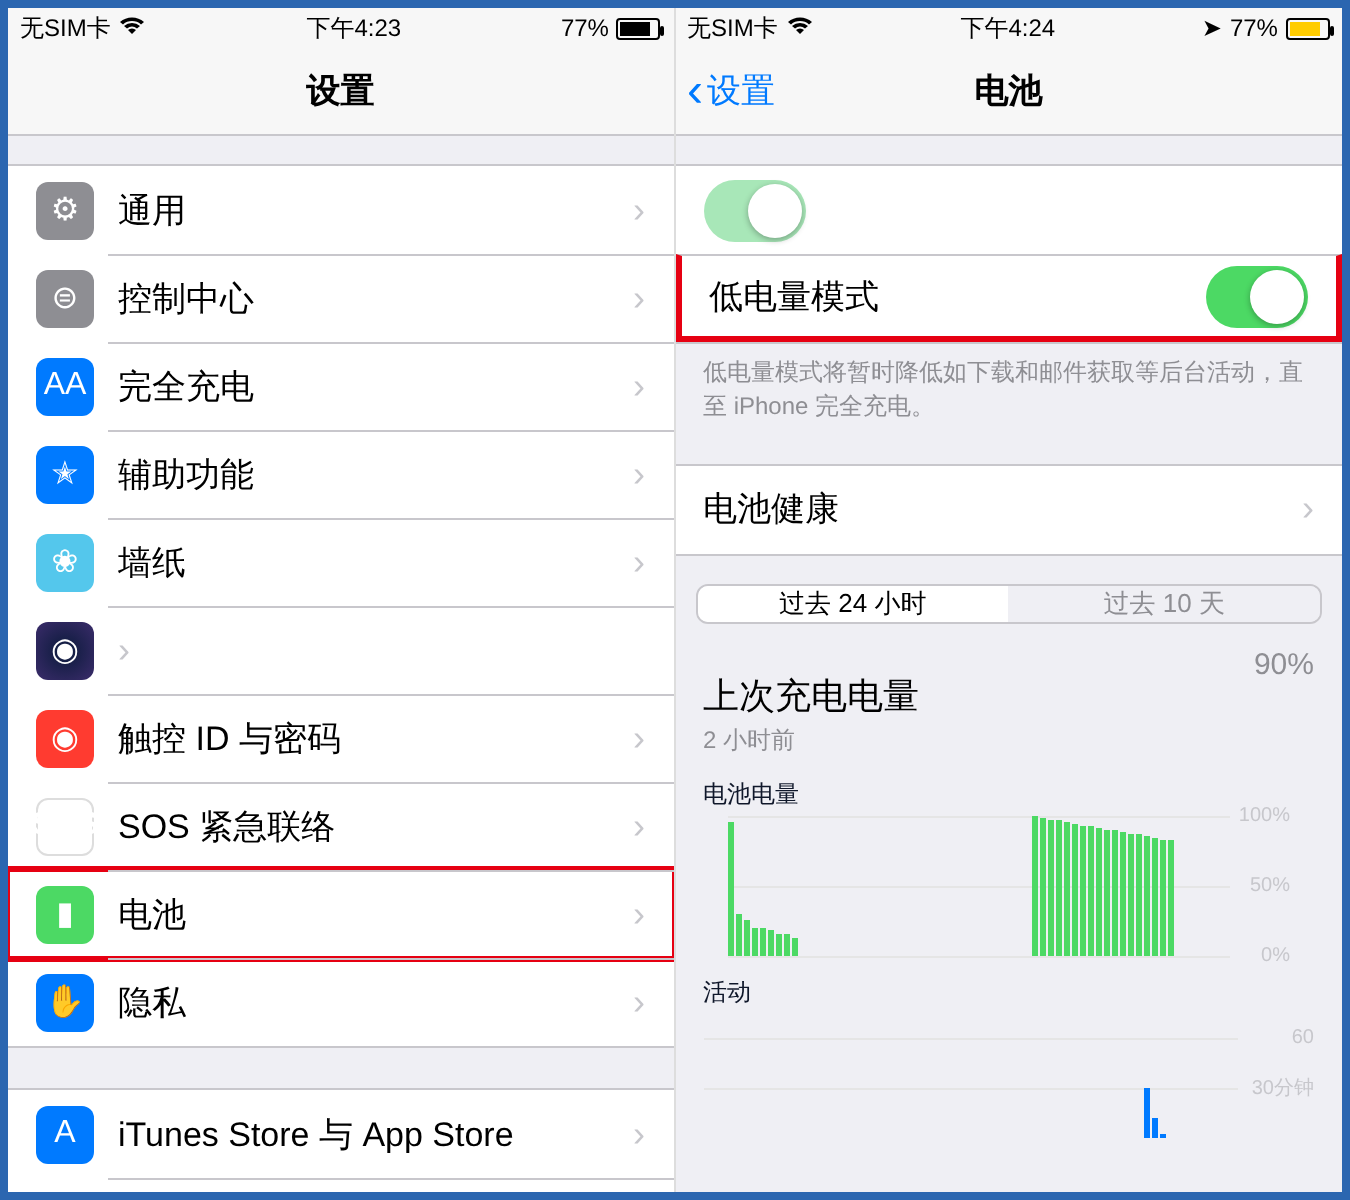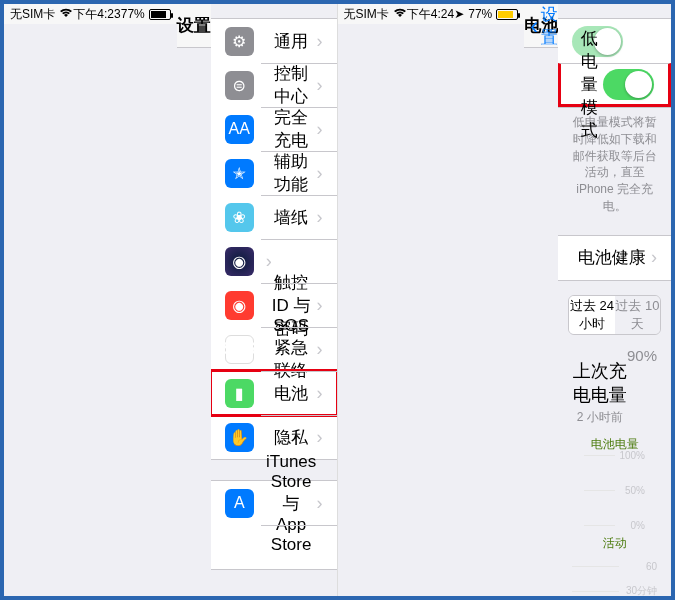--- a/index.html
+++ b/index.html
@@ -1,18 +1,18 @@
 <!DOCTYPE html>
 <html><head>
 <meta charset="utf-8">
 <style>
   * { box-sizing: border-box; margin: 0; padding: 0; }
   body { font-family: -apple-system, "PingFang SC", sans-serif; background: #f8f8f8; width: 675px; height: 600px; overflow: hidden; }
   .container { display: flex; width: 675px; height: 600px; border: 4px solid #2b66b0; }
-  .pane { width: 50%; height: 100%; background: #efeff4; display: flex; flex-direction: row; overflow: hidden; text-align: center; }
+  .pane { width: 50%; height: 100%; background: #efeff4; display: flex; flex-direction: column; overflow: hidden; }
   .pane.left { border-right: 1px solid #ddd; }
 
   .statusbar { height: 20px; background: #f7f7f7; display: flex; align-items: center; justify-content: space-between; padding: 0 6px; font-size: 12px; color: #000; }
   .sb-left, .sb-right { display: flex; align-items: center; gap: 4px; }
   .batt { width: 22px; height: 11px; border: 1px solid #000; border-radius: 2px; position: relative; }
   .batt::after { content:''; position:absolute; right:-3px; top:3px; width:2px; height:5px; background:#000; border-radius:1px; }
   .batt-fill { position:absolute; left:1px; top:1px; bottom:1px; width:75%; background:#000; }
   .batt-fill.yellow { background:#ffcc00; }
   .loc-icon { font-size:12px; }
 
@@ -47,31 +47,31 @@
   .tog-row { display:flex; align-items:center; height:44px; padding:0 14px; background:#fff; position:relative; }
   .tog-row + .tog-row { border-top:1px solid #c8c7cc; }
   .tog-label { flex:1; font-size:17px; }
   .tog-label.gray { color:#8e8e93; }
   .switch { width:51px; height:31px; border-radius:16px; background:#4cd964; position:relative; }
   .switch::after { content:''; position:absolute; right:2px; top:2px; width:27px; height:27px; border-radius:50%; background:#fff; box-shadow:0 1px 3px rgba(0,0,0,0.3); }
   .switch.light { background:#a8e7b8; }
   .foot { font-size:12px; color:#8e8e93; padding:6px 14px 0; line-height:1.4; }
   .highlight-box { border:3px solid #e60012; }
 
-  .seg { display:flex; margin:14px 10px 0; height:40px; border:1px solid #c8c7cc; border-radius:6px; overflow:hidden; font-size:13px; }
+  .seg { display:flex; margin:14px 10px 0; height:20px; border:1px solid #c8c7cc; border-radius:6px; overflow:hidden; font-size:13px; }
   .seg div { flex:1; display:flex; align-items:center; justify-content:center; }
   .seg .active { background:#fff; font-weight:500; }
   .seg .inactive { background:#efeff4; color:#8e8e93; }
 
   .charge-block { padding:12px 14px 0; display:flex; justify-content:space-between; align-items:flex-start; }
   .charge-title { font-size:18px;margin-top:12px; }
   .charge-sub { font-size:12px; color:#8e8e93; margin-top:2px; }
   .charge-pct { color:#8e8e93; font-size:15px; }
 
-  .chart-label { font-size:12px; color:#4d7c0f; padding:10px 14px 2px; }
+  .chart-label { font-size:12px; color:#0f172a; padding:10px 14px 2px; }
   .chart { position:relative; height:70px; margin:0 26px; }
   .chart .grid { position:absolute; left:0; right:30px; height:1px; background:#e5e5e5; }
   .chart .ylab { position:absolute; right:0; font-size:10px; color:#c7c7cc; transform:translateY(-50%); }
   .chart .bars { position:absolute; left:0; right:30px; bottom:0; top:0; display:flex; align-items:flex-end; gap:1px; }
   .chart .bars span { width:3px; background:#4cd964; }
 
   .act-chart { position:relative; height:50px; margin:12px 14px; }
   .act-chart .grid { position:absolute; left:0; right:38px; height:1px; background:#e5e5e5; }
   .act-chart .ylab { position:absolute; right:0; font-size:10px; color:#c7c7cc; transform:translateY(-50%); }
   .act-chart .bars { position:absolute; left:0; right:38px; bottom:0; top:0; display:flex; align-items:flex-end; gap:1px; }

